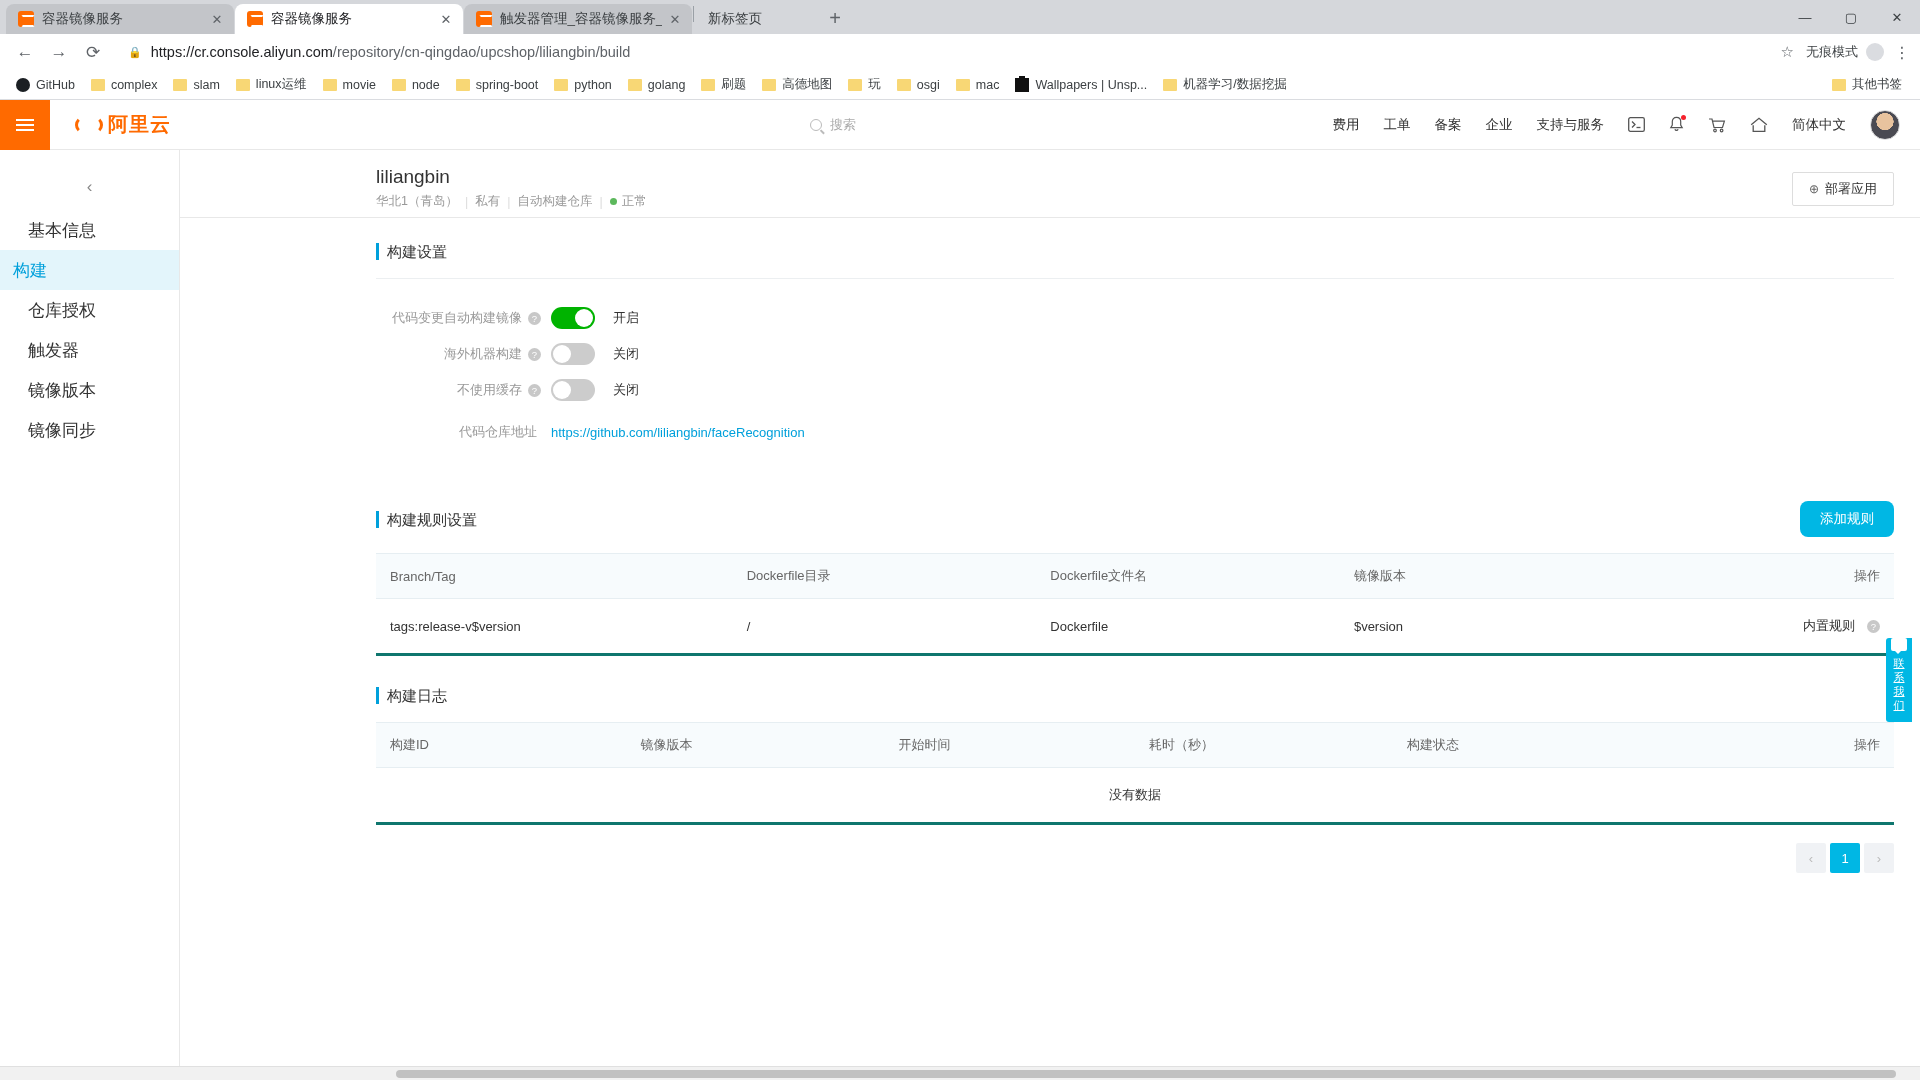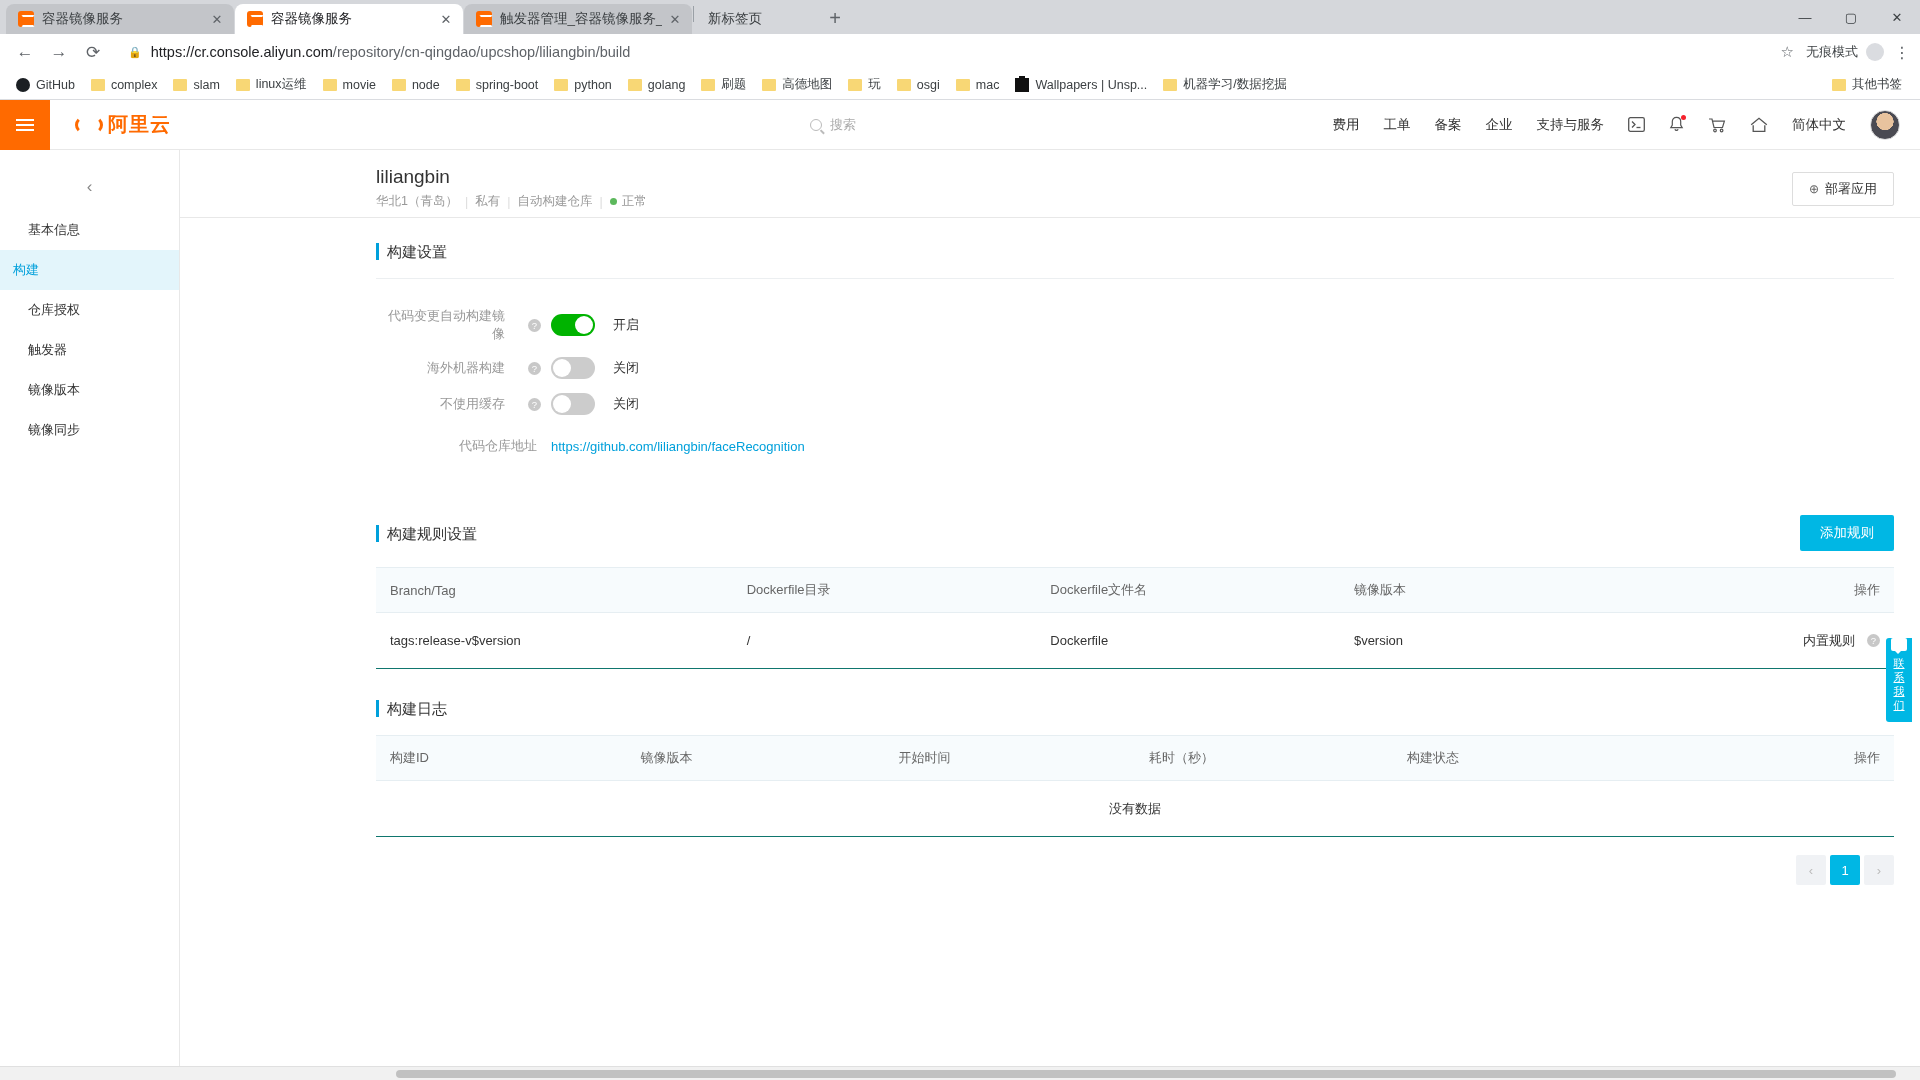--- a/index.html
+++ b/index.html
@@ -170,21 +170,21 @@
   .sidebar {
     width: 180px; flex: 0 0 180px; background: #fff;
     border-right: 1px solid #e8e8e8; padding-top: 14px;
   }
   .collapse-btn {
     height: 46px; display: flex; align-items: center; justify-content: center;
     color: #888; font-size: 17px;
   }
   .side-item {
     height: 40px; display: flex; align-items: center; padding-left: 28px;
-    font-size: 13px; color: #333; cursor: pointer;
+    font-size: 17px; color: #333; cursor: pointer;
   }
   .side-item.active { background: #e3f5fb; color: #00a0db; padding-left: 13px; }
 
   .content { flex: 1 1 auto; overflow: hidden; background: #fff; }
 
   .page-head {
     padding: 16px 0 12px 196px; border-bottom: 1px solid #e8e8e8;
     height: 68px;
   }
   .page-title { font-size: 19px; color: #333; font-weight: normal; }
@@ -212,21 +212,21 @@
     content: ""; position: absolute; left: 0; top: 1px;
     width: 3px; height: 17px; background: #00a0db;
   }
   .sec-head-row { display: flex; align-items: center; justify-content: space-between; }
 
   .panel { border-top: 1px solid #eceff1; margin-top: 16px; padding: 14px 0 24px 0; }
 
   .setting-row { display: flex; align-items: center; margin: 14px 0; }
   .setting-label {
     width: 175px; text-align: right; font-size: 13px; color: #999;
-    padding-right: 10px; display: flex; align-items: center; justify-content: flex-end; gap: 17px;
+    padding-right: 10px; display: flex; align-items: center; justify-content: flex-end;
   }
   .q-icon {
     display: inline-block; width: 13px; height: 13px; border-radius: 50%;
     background: #c8c8c8; color: #fff; font-size: 9.5px; line-height: 13px;
     text-align: center; margin-left: 6px; flex: 0 0 13px;
   }
   .switch {
     width: 44px; height: 22px; border-radius: 11px; background: #ccc;
     position: relative; flex: 0 0 44px; margin-right: 18px;
   }
@@ -235,33 +235,33 @@
     width: 18px; height: 18px; border-radius: 50%; background: #fff;
   }
   .switch.on { background: #00b300; }
   .switch.on::after { left: 24px; }
   .switch-text { font-size: 13px; color: #333; }
   .repo-link { font-size: 13px; color: #00a0db; text-decoration: none; }
   .repo-label { width: 175px; text-align: right; font-size: 13px; color: #999; padding-right: 14px; }
 
   .btn-primary {
     background: #00b7e4; color: #fff; border: none; font-size: 13.5px;
-    padding: 9px 20px; border-radius: 2px; cursor: pointer;
+    padding: 9px 20px; border-radius: 8px; cursor: pointer;
   }
 
   table.ali-table { width: 100%; border-collapse: collapse; margin-top: 16px; }
   table.ali-table th {
     background: #f7fbfd; border-top: 1px solid #e6eef2; border-bottom: 1px solid #e6eef2;
     font-size: 13px; color: #666; font-weight: normal; text-align: left;
     padding: 13px 14px; height: 44px;
   }
   table.ali-table th.right, table.ali-table td.right { text-align: right; }
   table.ali-table td {
     font-size: 13px; color: #333; padding: 17px 14px;
-    border-bottom: 1px solid #0f766e; height: 56px;
+    border-bottom: 3px solid #0f766e; height: 56px;
   }
   .cell-inline { display: inline-flex; align-items: center; gap: 6px; }
   .empty-row td {
     text-align: center; color: #888; font-size: 13.5px; padding: 40px 0;
     border-bottom: 1px solid #eef2f4;
   }
 
   .pager { display: flex; justify-content: flex-end; margin-top: 18px; gap: 4px; }
   .pager div {
     min-width: 30px; height: 30px; display: flex; align-items: center;

